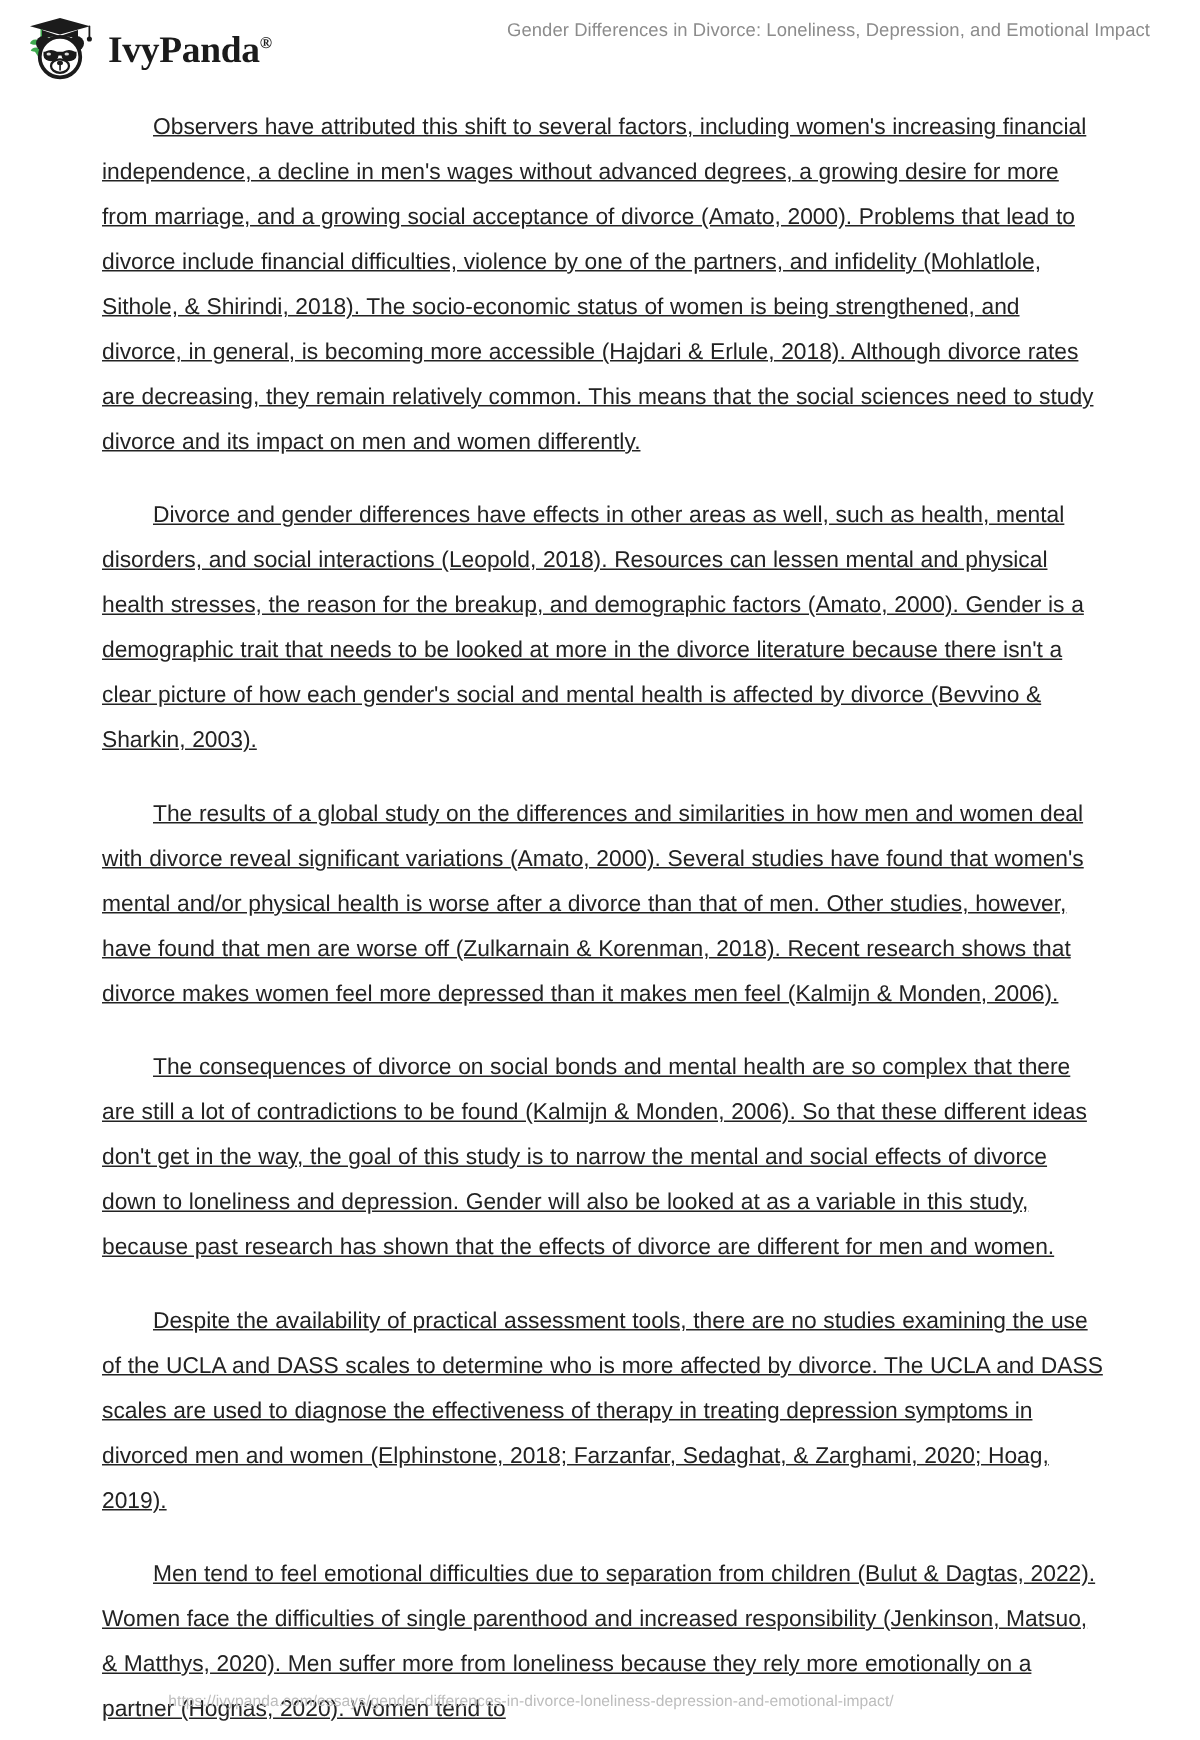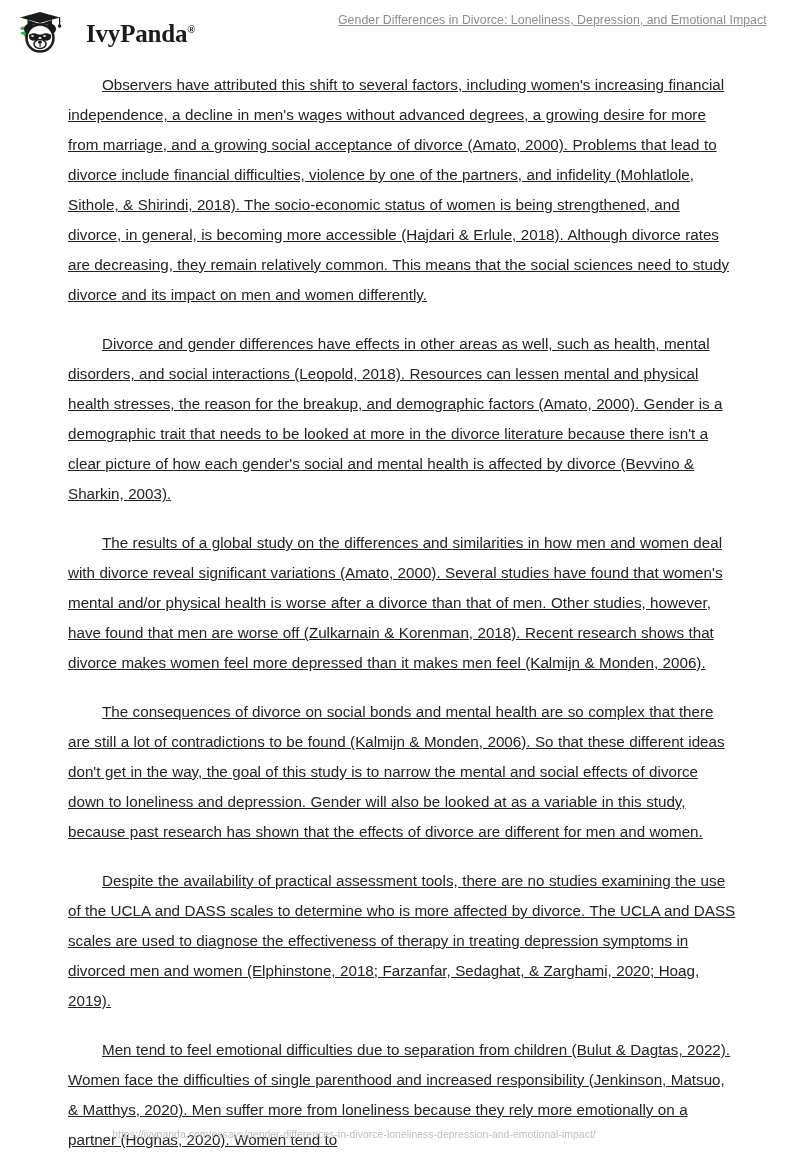--- a/index.html
+++ b/index.html
@@ -28,21 +28,21 @@
     left: 0;
     width: 800px;
     height: 62px;
   }
   .brand {
     position: absolute;
     left: 14px;
     top: 10px;
     display: flex;
     align-items: center;
-    gap: 20px;
+    gap: 6px;
   }
   .brand-mark {
     width: 52px;
     height: 44px;
     display: block;
   }
   .brand-word {
     font-family: "Liberation Serif", serif;
     font-weight: bold;
     font-size: 25px;
@@ -58,21 +58,20 @@
     font-weight: bold;
   }
   .header-title {
     position: absolute;
     left: 338px;
     top: 13px;
     font-size: 12.3px;
     color: #8c8c8c;
     white-space: nowrap;
     letter-spacing: 0.05px;
-    text-decoration: underline;
   }
 
   
   .content {
     position: absolute;
     left: 68px;
     top: 70px;
     width: 668px;
   }
   .para {

